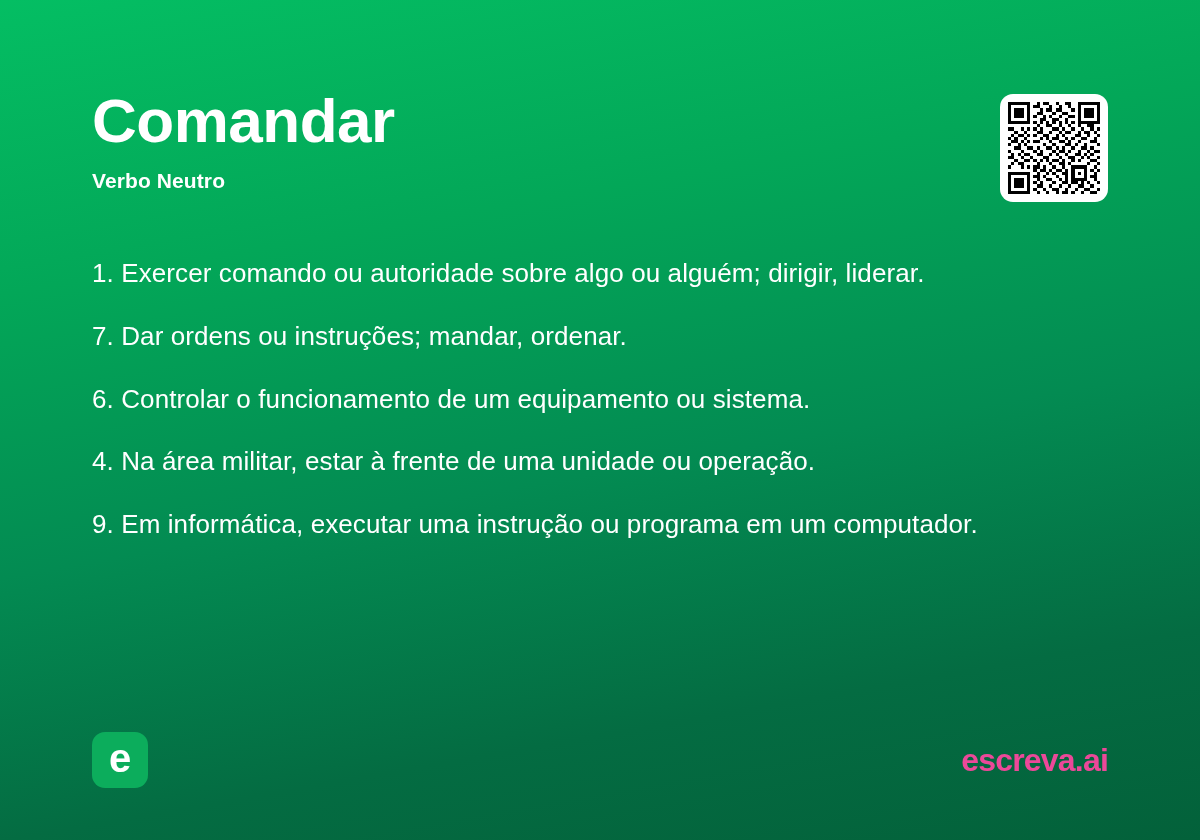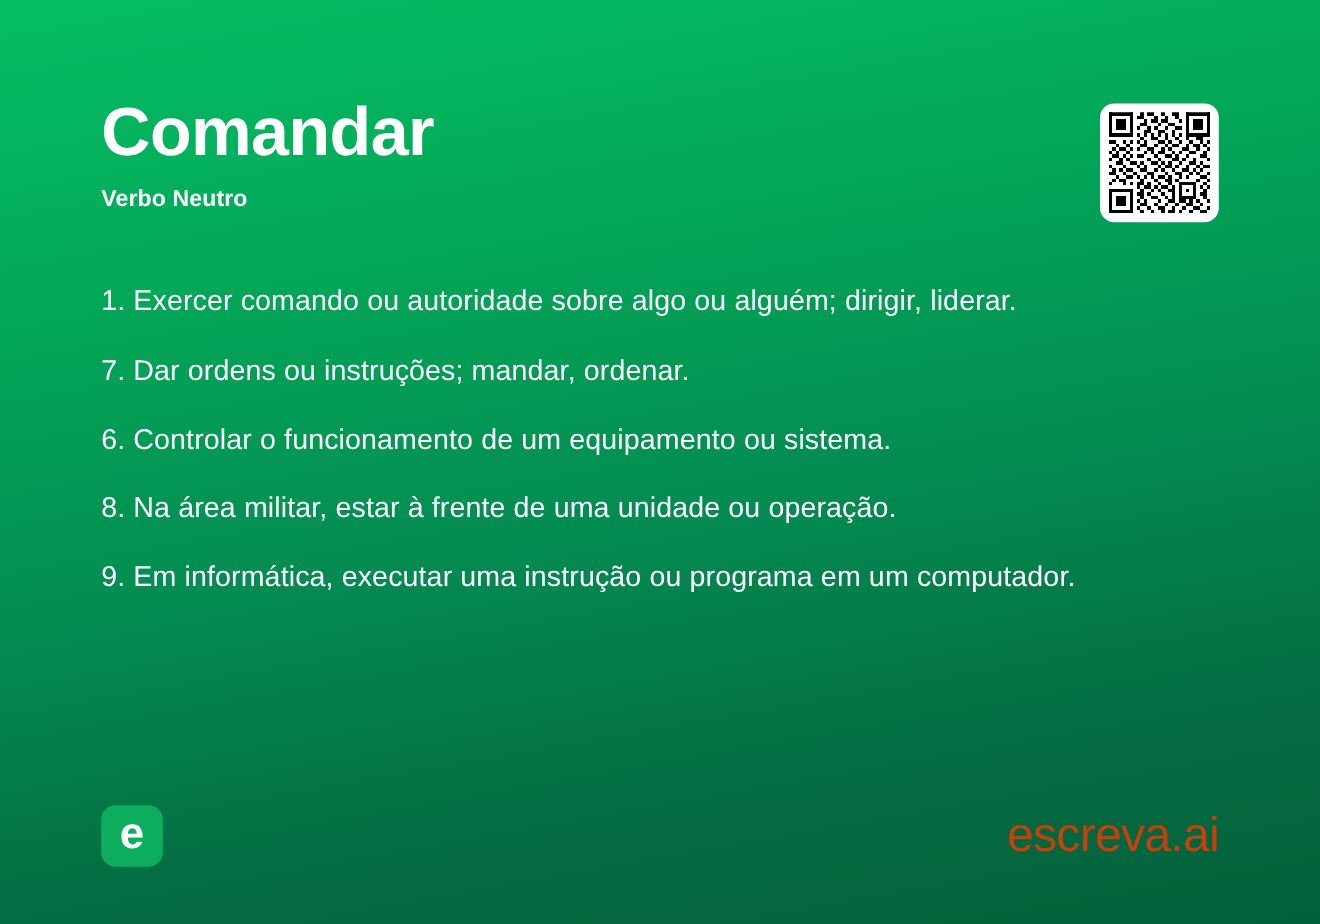--- a/index.html
+++ b/index.html
@@ -100,24 +100,24 @@
   }
   .logo-mark .glyph {
     font-size:40px;
     font-weight:bold;
     line-height:1;
     color:#ffffff;
     transform:translateY(-2px);
   }
 
   .brand {
-    font-size:44px;
-    font-weight:normal;
+    font-size:32px;
+    font-weight:bold;
     letter-spacing:-0.8px;
-    color:#c2410c;
+    color:#ec4899;
   }
 </style>
 </head>
 <body>
 
 <div class="card">
 
   <div class="header">
 
     <div class="word-block">
@@ -369,21 +369,21 @@
         </g>
       </svg>
     </div>
 
   </div>
 
   <div class="definitions">
     <p class="definition">1. Exercer comando ou autoridade sobre algo ou alguém; dirigir, liderar.</p>
     <p class="definition">7. Dar ordens ou instruções; mandar, ordenar.</p>
     <p class="definition">6. Controlar o funcionamento de um equipamento ou sistema.</p>
-    <p class="definition">8. Na área militar, estar à frente de uma unidade ou operação.</p>
+    <p class="definition">4. Na área militar, estar à frente de uma unidade ou operação.</p>
     <p class="definition">9. Em informática, executar uma instrução ou programa em um computador.</p>
   </div>
 
   <div class="footer">
     <div class="logo-mark">
       <span class="glyph">e</span>
     </div>
     <div class="brand">escreva.ai</div>
   </div>
 

